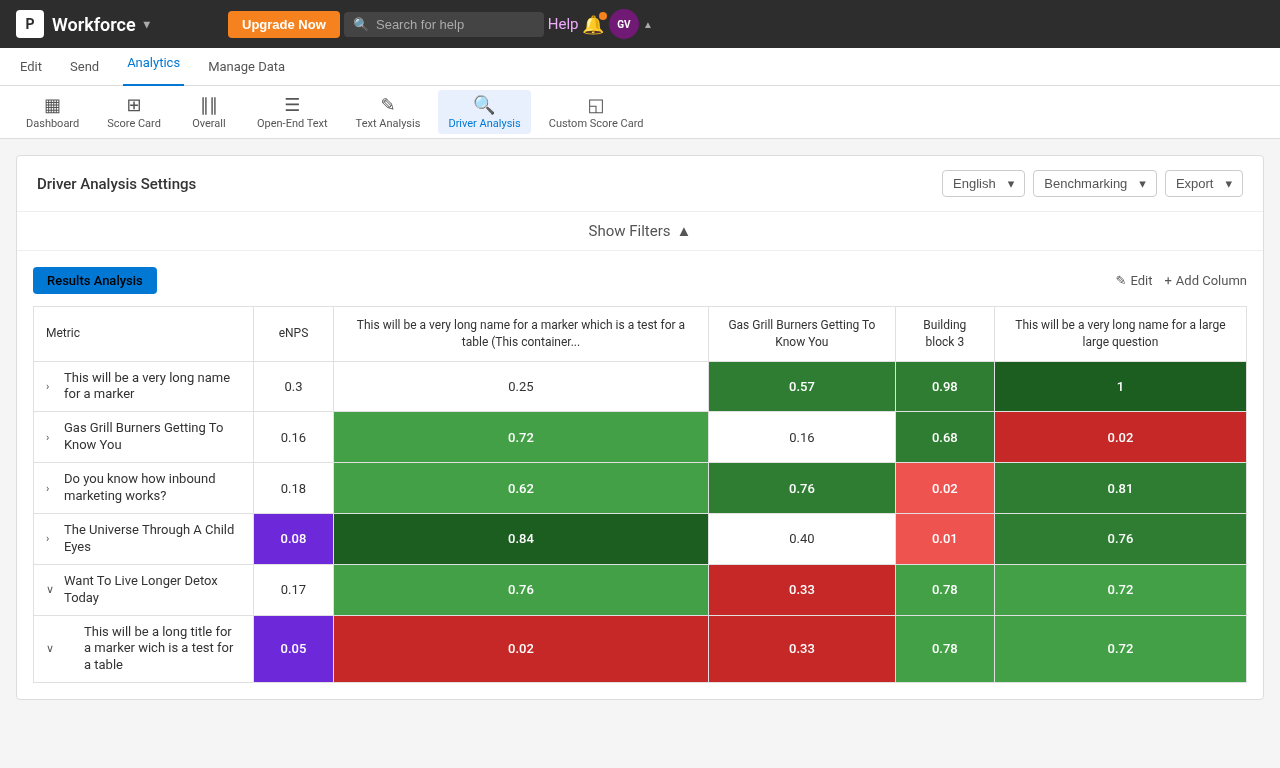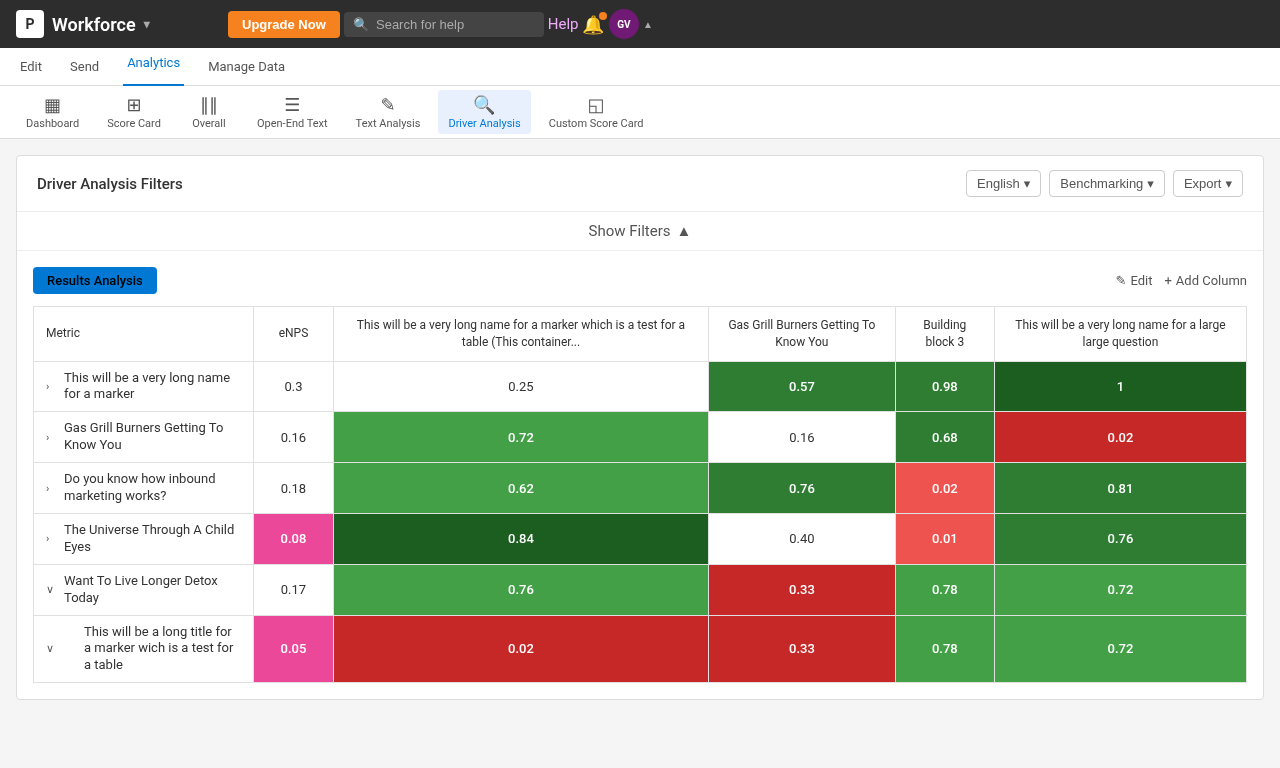--- a/index.html
+++ b/index.html
@@ -198,21 +198,21 @@
       color: #333;
     }
     .settings-controls {
       display: flex;
       gap: 8px;
       align-items: center;
     }
     .control-btn {
       display: flex;
       align-items: center;
-      gap: 4px;
+      gap: 12px;
       padding: 5px 10px;
       border: 1px solid #ccc;
       border-radius: 4px;
       background: white;
       cursor: pointer;
       font-size: 13px;
       color: #555;
     }
     .filter-row {
       padding: 10px 20px;
@@ -318,21 +318,21 @@
     }
     .metric-label.indented {
       margin-left: 20px;
     }
     td.green { background: #2e7d32; color: white; font-weight: 500; }
     td.light-green { background: #43a047; color: white; font-weight: 500; }
     td.dark-green { background: #1b5e20; color: white; font-weight: 500; }
     td.red { background: #c62828; color: white; font-weight: 500; }
     td.neutral { background: white; color: #333; }
     td.pink-red { background: #ef5350; color: white; font-weight: 500; }
-    td.enps-pink { background: #ec4899; color: white; font-weight: 500; }
+    td.enps-pink { background: #6d28d9; color: white; font-weight: 500; }
     .table-wrapper {
       position: relative;
       overflow: hidden;
     }
   </style>
 </head>
 <body>
 
 <div class="top-nav">
   <div class="brand">
@@ -394,21 +394,21 @@
   </div>
   <div class="toolbar-item">
     <span class="toolbar-icon">◱</span>
     <span>Custom Score Card</span>
   </div>
 </div>
 
 <div class="main-content">
   <div class="settings-panel">
     <div class="settings-header">
-      <span class="settings-title">Driver Analysis Filters</span>
+      <span class="settings-title">Driver Analysis Settings</span>
       <div class="settings-controls">
         <button class="control-btn">
           <span>English</span>
           <span>▾</span>
         </button>
         <button class="control-btn">
           <span>Benchmarking</span>
           <span>▾</span>
         </button>
         <button class="control-btn">

